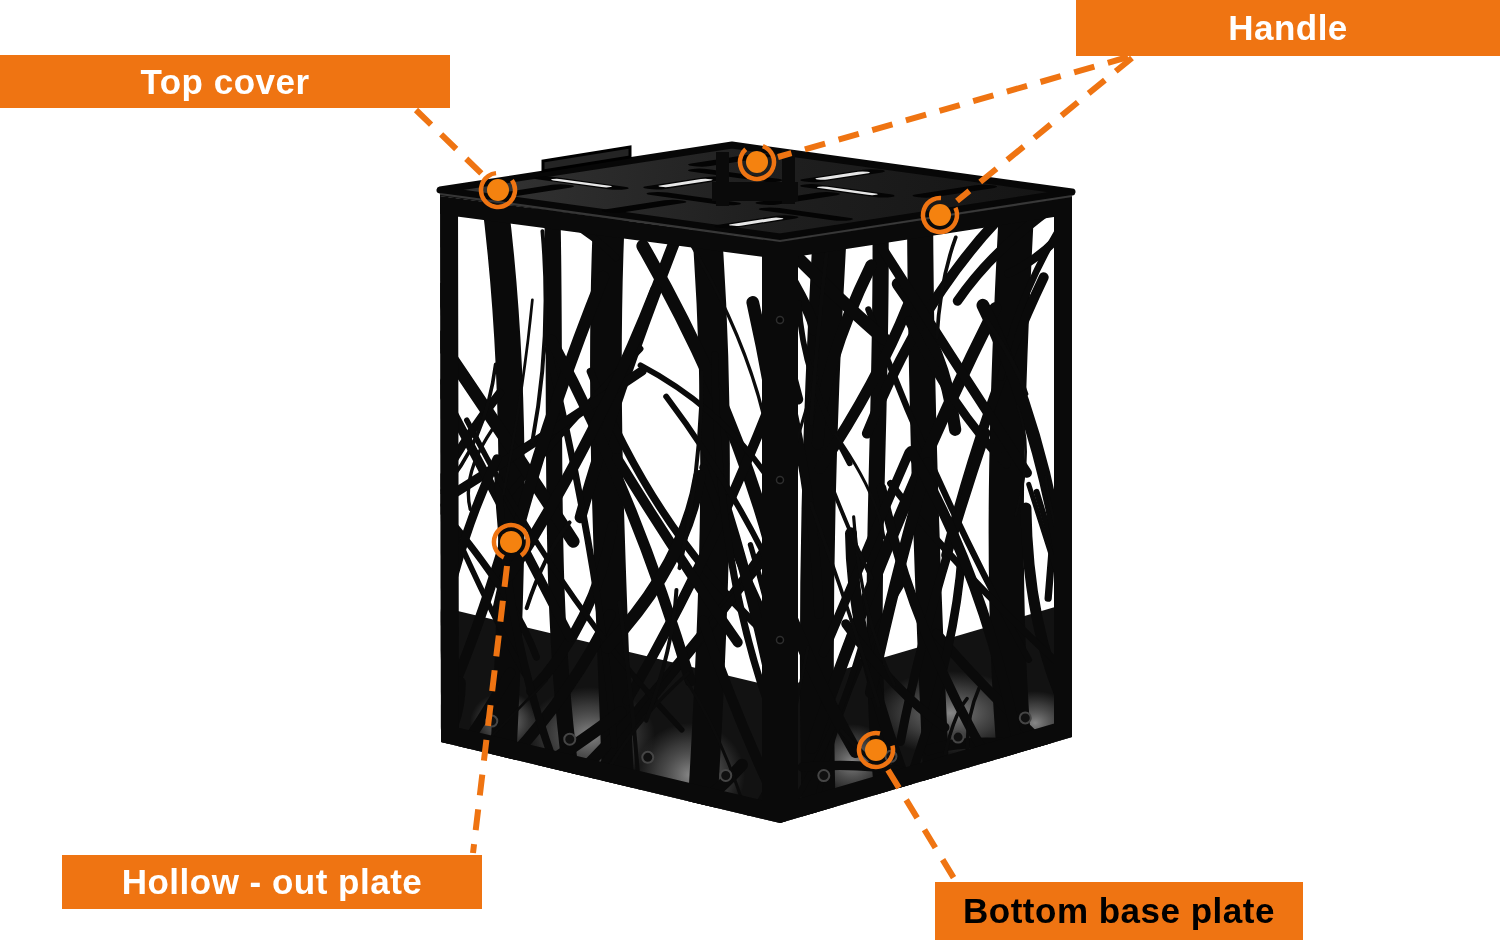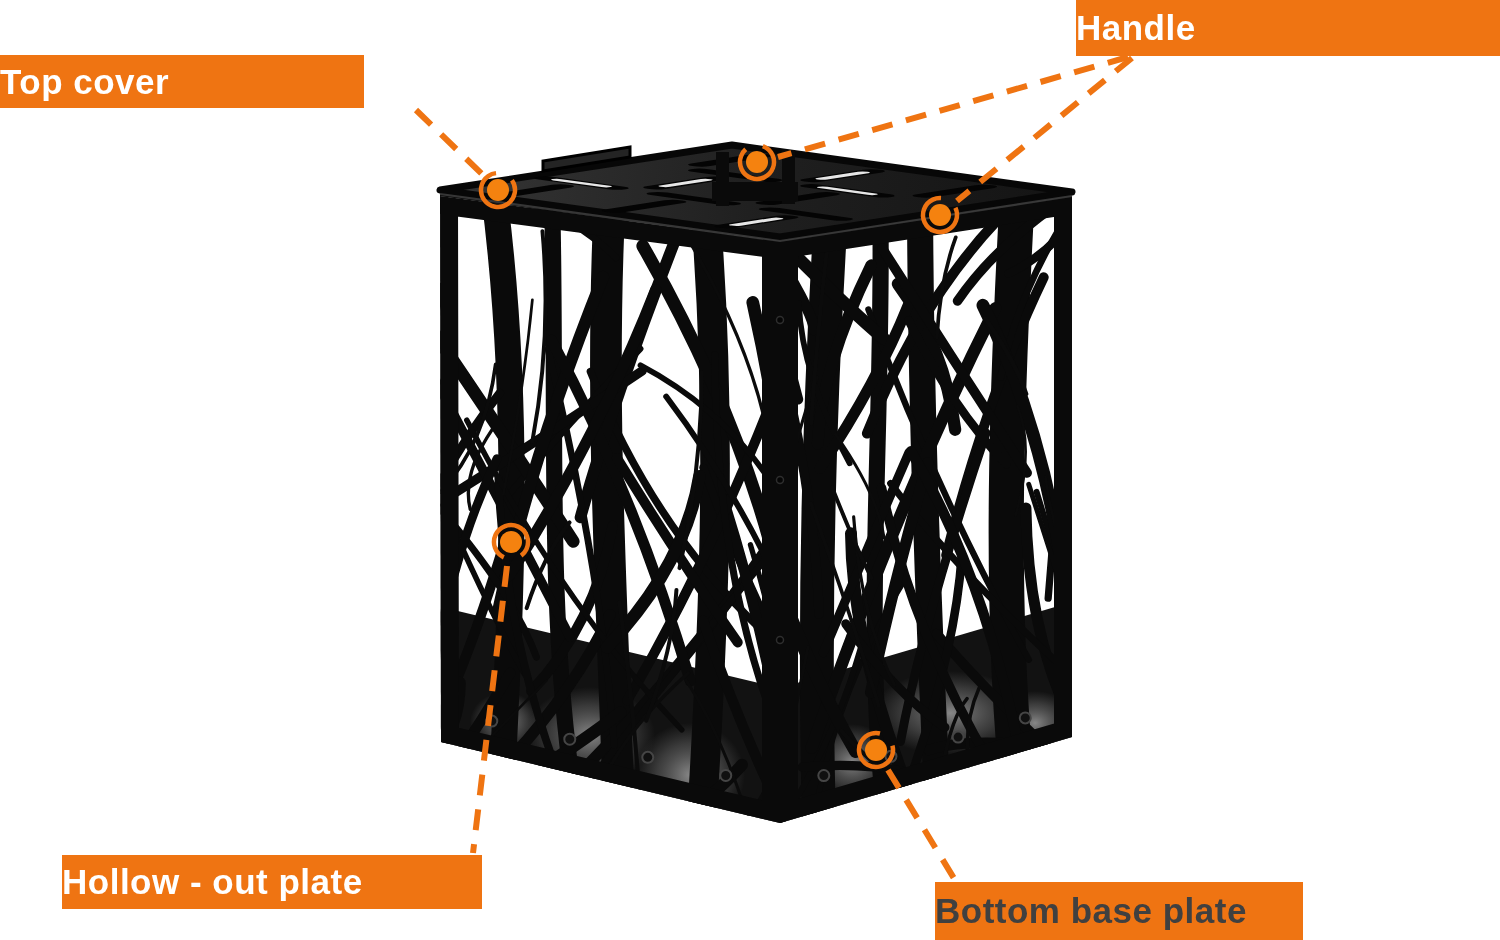--- a/index.html
+++ b/index.html
@@ -3,21 +3,21 @@
 <meta charset="utf-8">
 <style>
   html,body{margin:0;padding:0;background:#ffffff;}
   .stage{
     position:relative;width:1500px;height:940px;background:#ffffff;overflow:hidden;
     font-family:"Liberation Sans","DejaVu Sans",sans-serif;
   }
   #scene{position:absolute;left:0;top:0;}
   .callout-label{
     position:absolute;color:#ffffff;font-weight:700;font-size:35px;
-    letter-spacing:0.5px;white-space:nowrap;overflow:hidden;
+    text-align:center;letter-spacing:0.5px;white-space:nowrap;overflow:hidden;
   }
 </style>
 </head>
 <body>
 
 <div class="stage">
   <svg id="scene" width="1500" height="940" viewBox="0 0 1500 940">
       <defs>
         <linearGradient id="lidGrad" gradientUnits="userSpaceOnUse" x1="470" y1="160" x2="1060" y2="235">
           <stop offset="0" stop-color="#343434"></stop>
@@ -239,18 +239,18 @@
         </g>
         <line x1="888" y1="770" x2="955" y2="880" stroke="#EF7412" stroke-width="6" stroke-dasharray="21 14"></line>
         <g>
           <circle cx="876" cy="750" r="17" fill="none" stroke="#EF7412" stroke-width="4.5" stroke-dasharray="88 19" transform="rotate(-15 876 750)"></circle>
           <circle cx="876" cy="750" r="11" fill="#F5820F"></circle>
         </g>
       </g>
     </svg>
 
   <div class="annotation-layer">
-    <div class="callout-label" style="left: 0px; top: 55px; width: 364px; height: 53px; line-height: 53px; background: rgb(239, 116, 18); color: rgb(255, 255, 255);">Top cover</div>
+    <div class="callout-label" style="left: 0px; top: 55px; width: 450px; height: 53px; line-height: 53px; background: rgb(239, 116, 18); color: rgb(255, 255, 255);">Top cover</div>
     <div class="callout-label" style="left: 1076px; top: 0px; width: 424px; height: 56px; line-height: 56px; background: rgb(239, 116, 18); color: rgb(255, 255, 255);">Handle</div>
     <div class="callout-label" style="left: 62px; top: 855px; width: 420px; height: 54px; line-height: 54px; background: rgb(239, 116, 18); color: rgb(255, 255, 255);">Hollow - out plate</div>
-    <div class="callout-label" style="left: 935px; top: 882px; width: 368px; height: 58px; line-height: 58px; background: rgb(239, 116, 18); color: #404040;">Bottom base plate</div>
+    <div class="callout-label" style="left: 935px; top: 882px; width: 368px; height: 58px; line-height: 58px; background: rgb(239, 116, 18); color: #000000;">Bottom base plate</div>
   </div>
 </div>
 
 </body></html>

